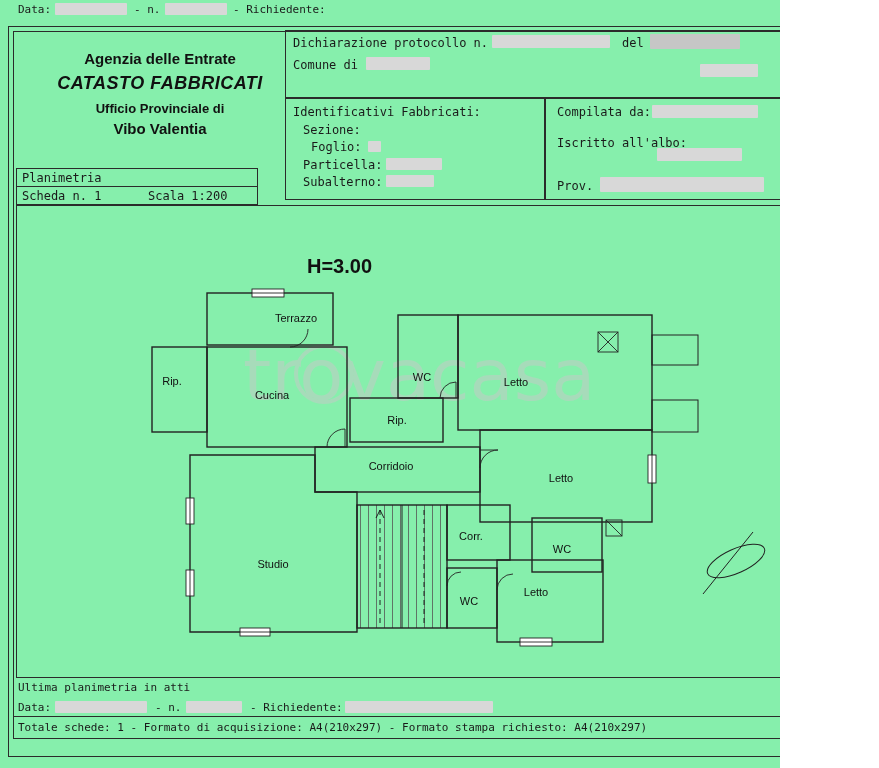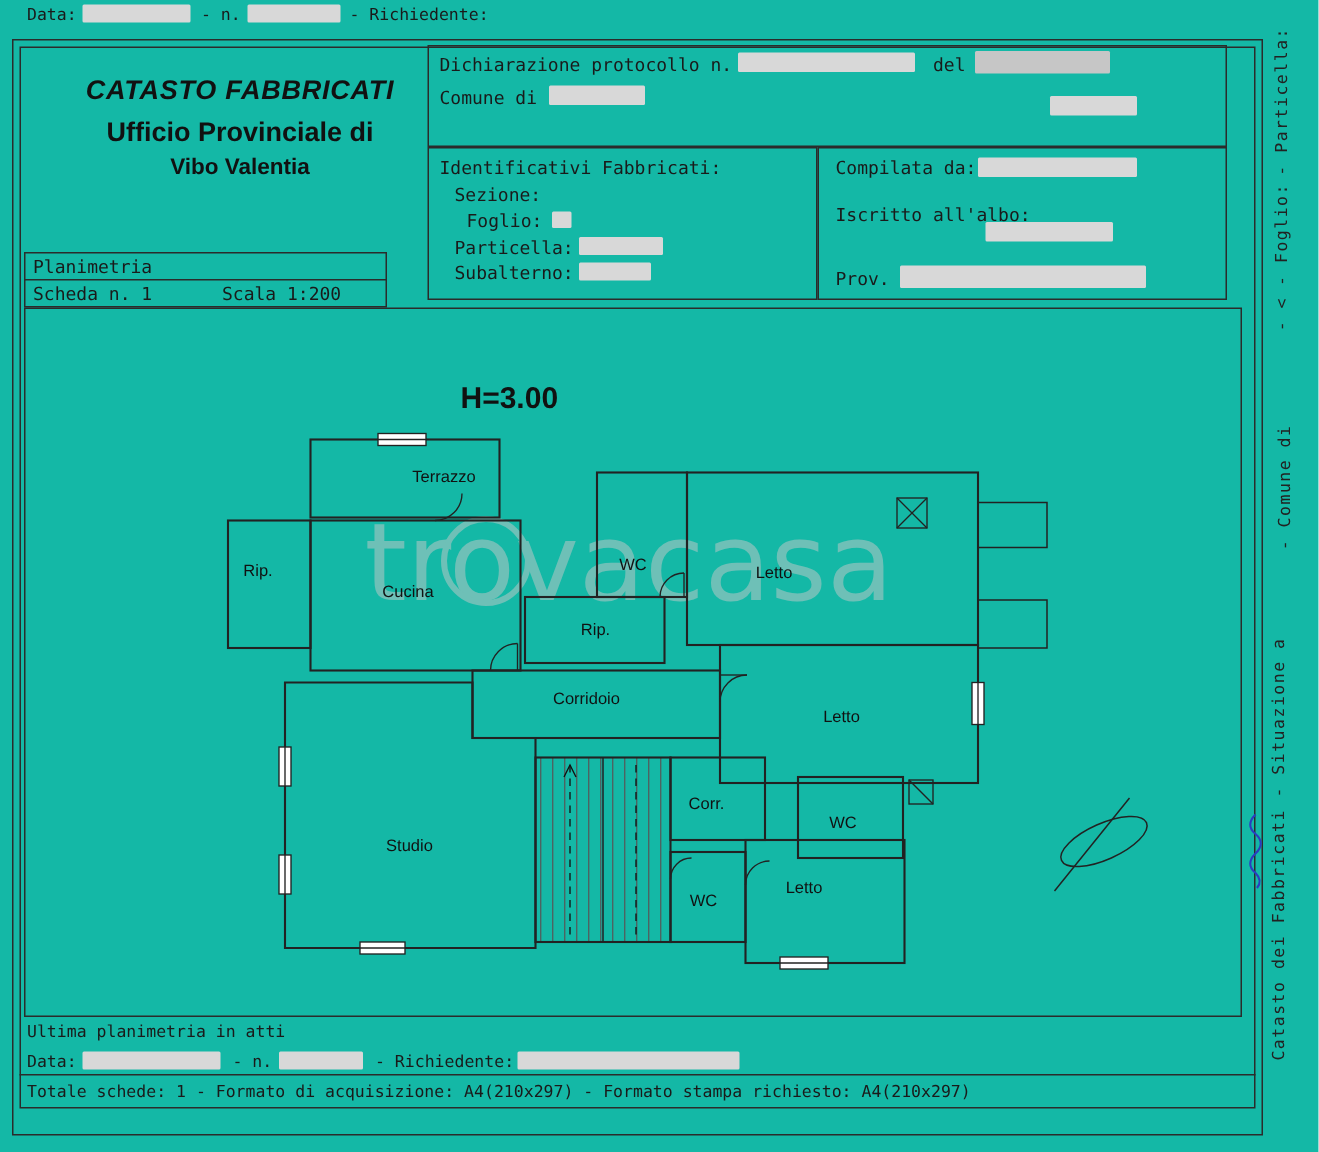--- a/index.html
+++ b/index.html
@@ -1,18 +1,18 @@
 <!DOCTYPE html>
 <html><head>
 <meta charset="utf-8">
 <style>
   * { box-sizing: border-box; }
   html,body { margin:0; padding:0; background:#ffffff; }
   .canvas {
-    position:relative; width:879px; height:768px; background:#14b8a6;
+    position:relative; width:780px; height:768px; background:#86efac;
     font-family:"DejaVu Sans Mono","Liberation Mono",monospace; color:#1a1a1a;
     overflow:hidden;
   }
   .abs { position:absolute; white-space:nowrap; }
   .mono11 { font:11px/14px "DejaVu Sans Mono","Liberation Mono",monospace; }
   .mono12 { font:12px/15px "DejaVu Sans Mono","Liberation Mono",monospace; }
   .redact { position:absolute; background:#d8d8d8; border-radius:1px; }
   .redact.dark { background:#c6c6c6; }
   .bbox { position:absolute; border:1px solid #2b2b2b; }
   .hline { position:absolute; border-top:1px solid #2b2b2b; height:0; }
@@ -20,21 +20,21 @@
     position:absolute; writing-mode:vertical-rl; transform:rotate(180deg);
     font:11px "DejaVu Sans Mono","Liberation Mono",monospace; color:#222;
     letter-spacing:1px; white-space:nowrap;
   }
   .agency {
     position:absolute; left:30px; top:50px; width:260px; text-align:center;
     font-family:"Liberation Sans","DejaVu Sans",sans-serif; font-weight:bold; color:#111;
   }
   .agency .l1 { font-size:15px; margin-bottom:6px; }
   .agency .l2 { font-size:18px; letter-spacing:.5px; margin-bottom:7px;font-style:italic; }
-  .agency .l3 { font-size:18px; margin-bottom:4px; }
+  .agency .l3 { font-size:13px; margin-bottom:4px; }
   .agency .l4 { font-size:15px; }
   .plan-title {
     position:absolute; left:307px; top:222px;
     font:600 24px/26px "Liberation Sans","DejaVu Sans",sans-serif; letter-spacing:.5px; color:#111;
   }
   .plan-height {
     position:absolute; left:307px; top:255px;
     font:600 20px/22px "Liberation Sans","DejaVu Sans",sans-serif; color:#111;
   }
   .room-label {
@@ -50,20 +50,21 @@
   <span class="abs mono11" style="left:18px;top:3px">Data:</span>
   <span class="redact" style="left:55px;top:3px;width:72px;height:12px"></span>
   <span class="abs mono11" style="left:134px;top:3px">- n.</span>
   <span class="redact" style="left:165px;top:3px;width:62px;height:12px"></span>
   <span class="abs mono11" style="left:233px;top:3px">- Richiedente:</span>
 
   <div class="bbox" style="left:8px;top:26px;width:834px;height:731px"></div>
   <div class="bbox" style="left:13px;top:31px;width:824px;height:708px"></div>
 
   <div class="agency">
+    <div class="l1">Agenzia delle Entrate</div>
     <div class="l2">CATASTO FABBRICATI</div>
     <div class="l3">Ufficio Provinciale di</div>
     <div class="l4">Vibo Valentia</div>
   </div>
 
   <div class="bbox" style="left:285px;top:30px;width:533px;height:68px"></div>
   <span class="abs mono12" style="left:293px;top:36px">Dichiarazione protocollo n.</span>
   <span class="redact" style="left:492px;top:35px;width:118px;height:13px"></span>
   <span class="abs mono12" style="left:622px;top:36px">del</span>
   <span class="redact dark" style="left:650px;top:34px;width:90px;height:15px"></span>

